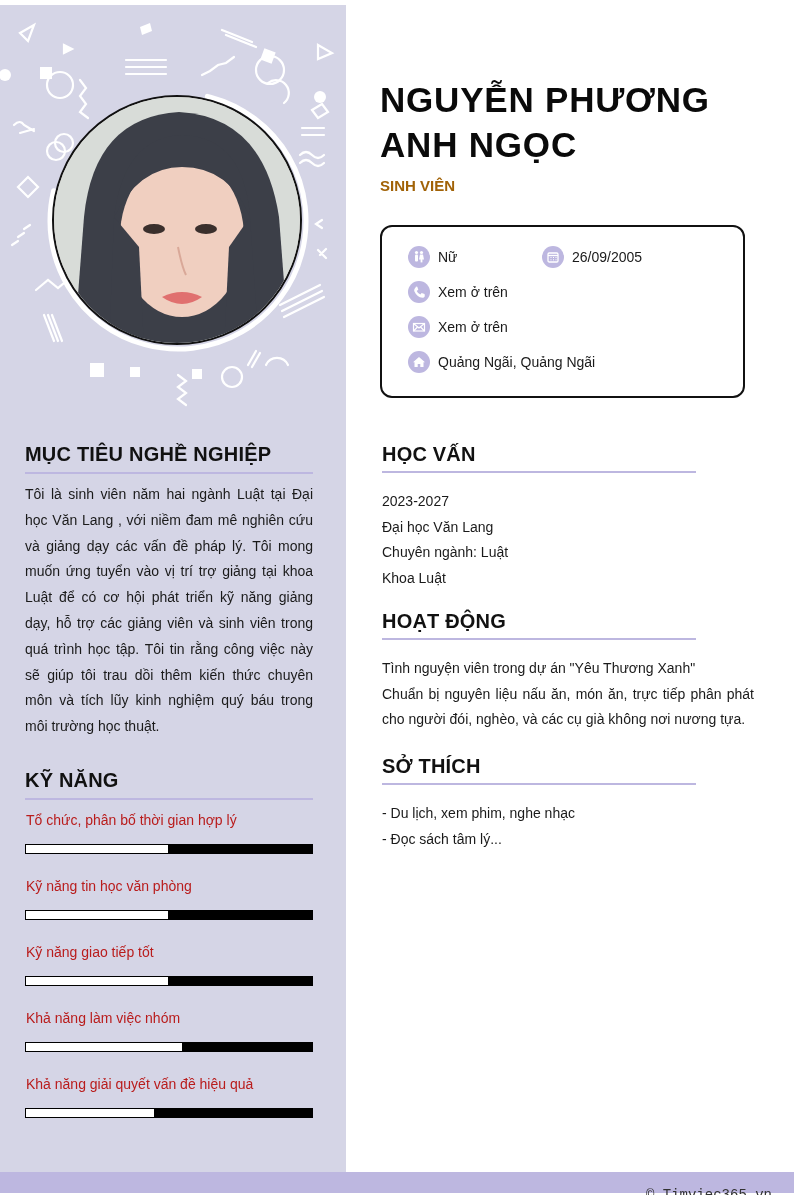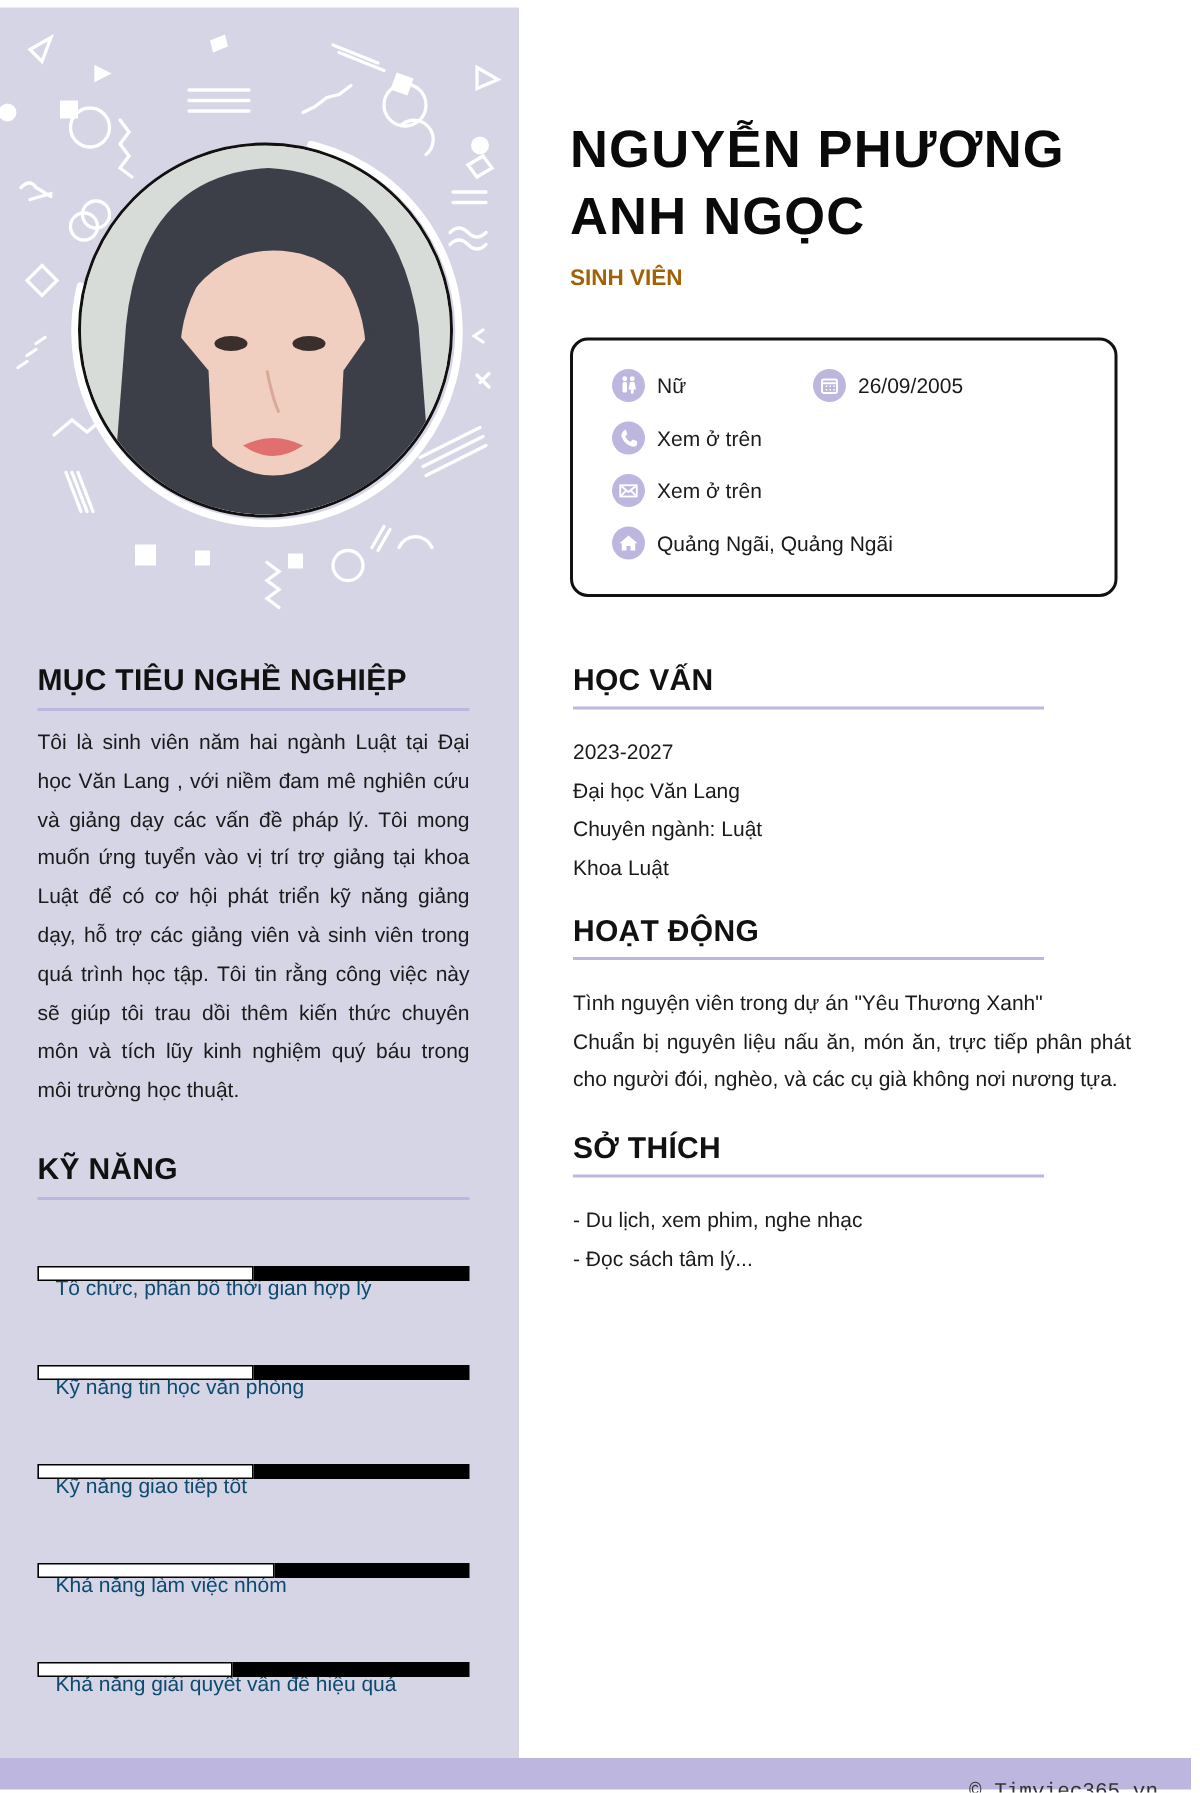--- a/index.html
+++ b/index.html
@@ -17,21 +17,21 @@
 
   .objective { position: absolute; left: 25px; top: 436px; width: 288px; }
   .objective .section-title { height: 27px; line-height: 27px; }
   .objective .rule { margin-top: 4px; }
   .objective p { margin-top: 8px; font-size: 14px; line-height: 25.8px; text-align: justify; color: #1a1a1a; }
 
   .skills { position: absolute; left: 25px; top: 762px; width: 288px; }
   .skills .section-title { height: 27px; line-height: 27px; }
   .skills .rule { margin-top: 4px; }
   .skill { height: 66px; position: relative; }
-  .skill-label { position: absolute; left: 12px; top: 12px; font-size: 14px; color: #0c4a6e; margin-top: 38px; }
+  .skill-label { position: absolute; left: 1px; top: 12px; font-size: 14px; color: #b91c1c; }
   .skill-bar { position: absolute; left: 0; top: 44px; width: 288px; height: 10px; background: #000; }
   .skill-fill { height: 10px; background: #fff; border: 1px solid #000; }
 
   .header { position: absolute; left: 380px; top: 72px; width: 380px; }
   .name { font-size: 35px; font-weight: bold; line-height: 45px; letter-spacing: 0.8px; color: #0a0a0a; }
   .role { margin-top: 10px; font-size: 15px; font-weight: bold; color: #a16207; }
 
   .contact-card { position: absolute; left: 380px; top: 220px; width: 365px; height: 173px; border: 2px solid #111; border-radius: 12px; }
   .ci { position: absolute; display: flex; align-items: center; font-size: 14px; color: #1a1a1a; }
   .ci .ico { width: 22px; height: 22px; border-radius: 50%; background: #bdb7e0; margin-right: 8px; display: flex; align-items: center; justify-content: center; }

